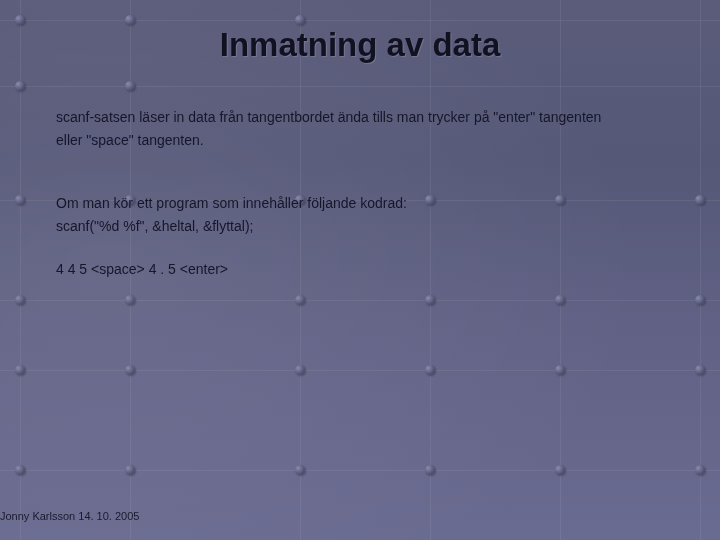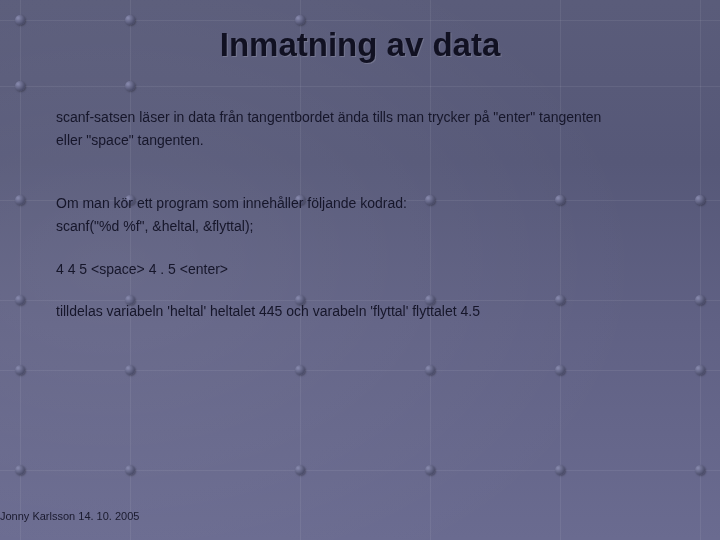--- a/index.html
+++ b/index.html
@@ -131,17 +131,16 @@
   <div class="body">
     <p>scanf-satsen läser in data från tangentbordet ända tills man trycker på "enter" tangenten</p>
     <p>eller "space" tangenten.</p>
     <div class="gap"></div>
     <div class="gap"></div>
     <p class="indent1">Om man kör ett program som innehåller följande kodrad:</p>
     <p class="indent2">scanf("%d %f", &amp;heltal, &amp;flyttal);</p>
     <div class="gap"></div>
     <p class="indent2">4 4 5 &lt;space&gt; 4 . 5 &lt;enter&gt;</p>
     <div class="gap"></div>
-    <p class="indent1">tilldelas variabeln 'heltal' heltalet 445 och varabeln 'flyttal' flyttalet 4.5</p>
   </div>
 
   <div class="footer">Jonny Karlsson 14. 10. 2005</div>
 </div>
 
 </body></html>

